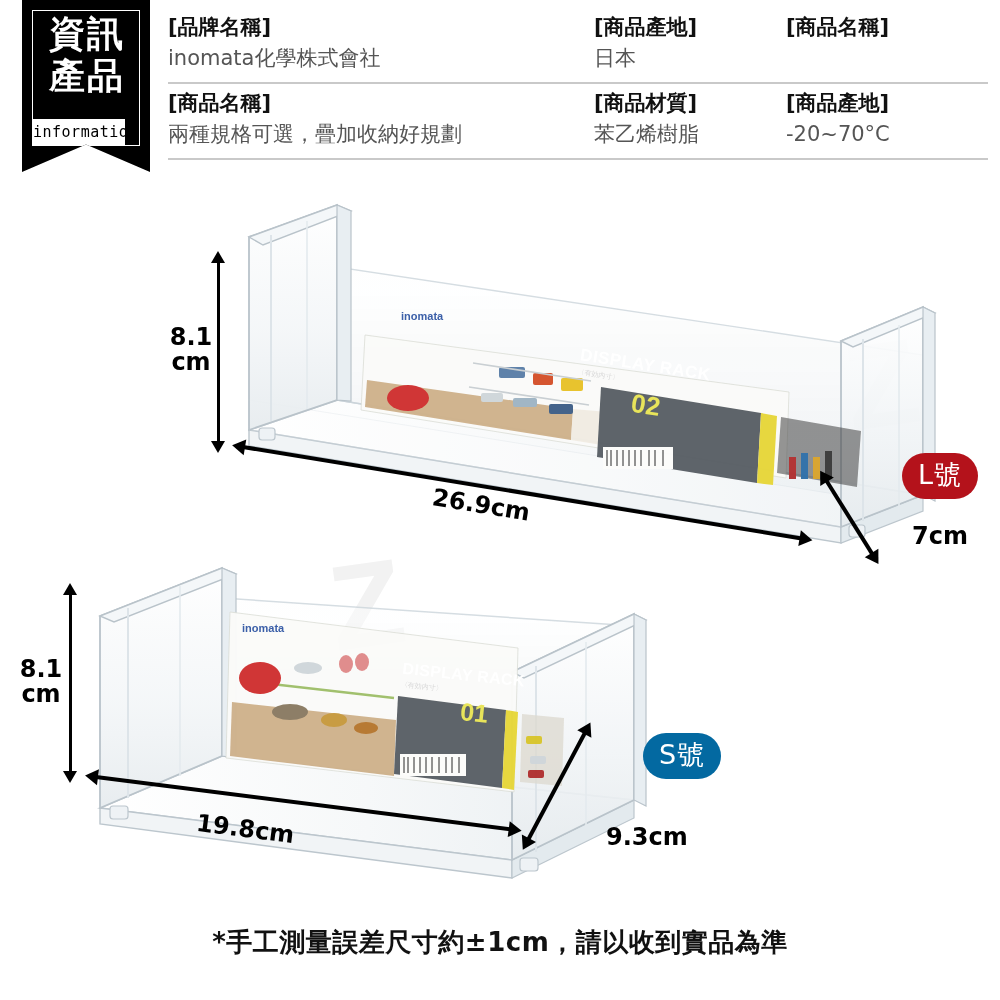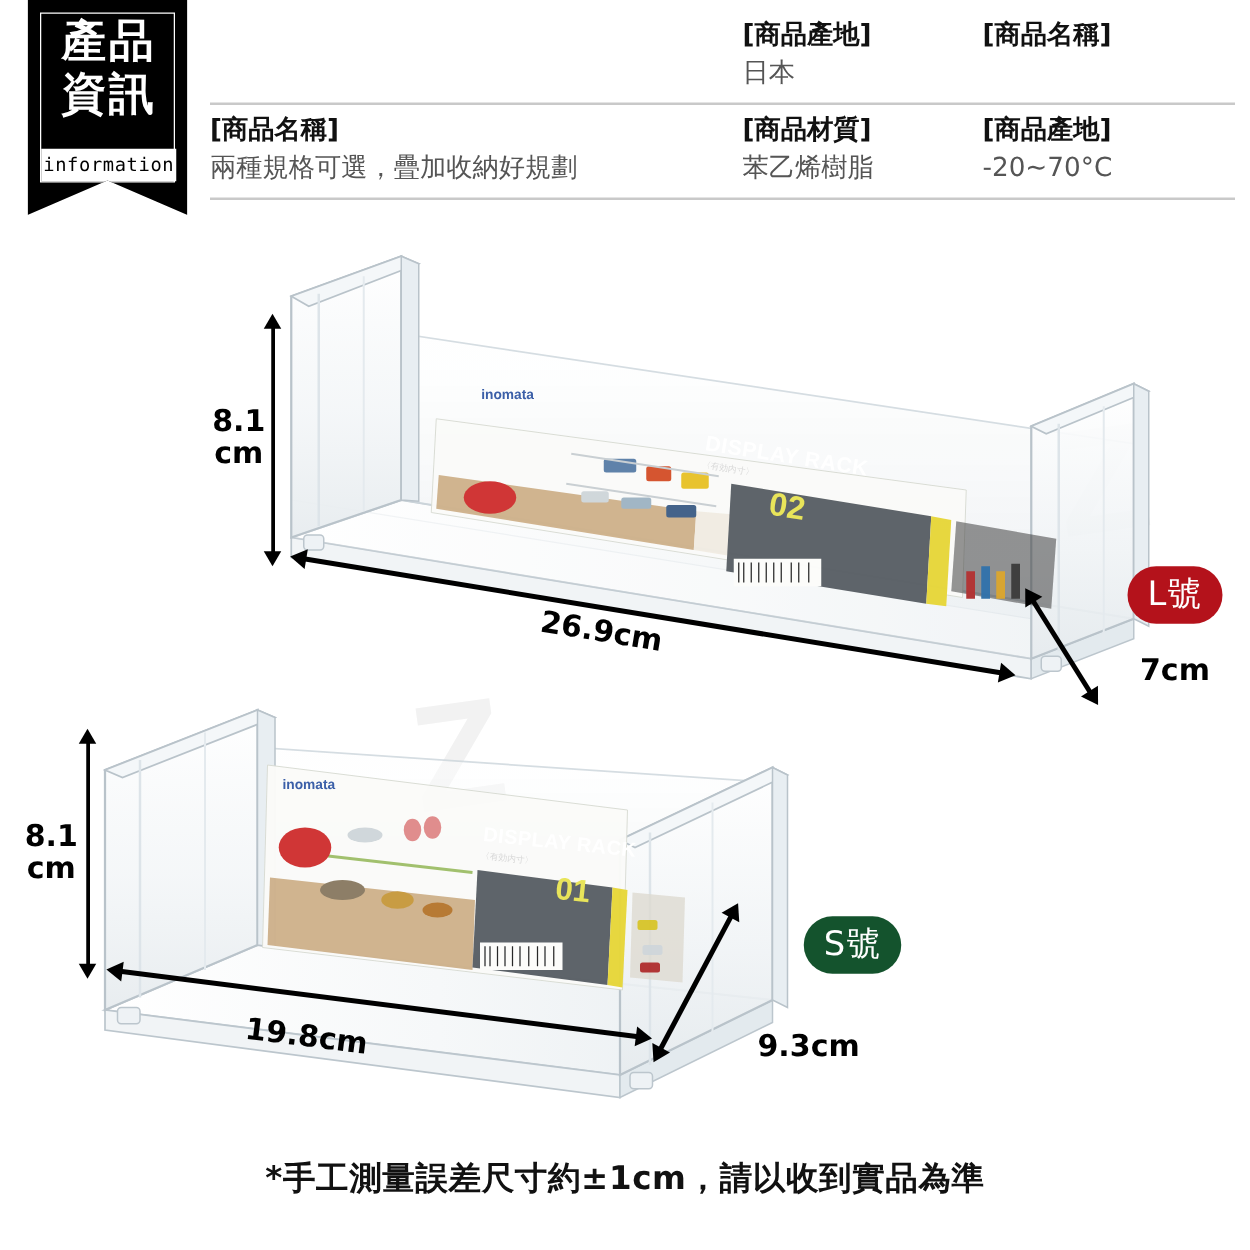--- a/index.html
+++ b/index.html
@@ -54,21 +54,21 @@
     font-size: 36px;
     font-weight: bold;
     line-height: 42px;
     letter-spacing: 2px;
     text-align: center;
     font-family: "DejaVu Sans", "Liberation Sans", sans-serif;
   }
   .ribbon-en {
     position: absolute;
     left: 0px; bottom: 0px;
-    width: 108px;
+    width: 92px;
     height: 26px;
     background: #ffffff;
     color: #000000;
     font-size: 15px;
     line-height: 26px;
     text-align: center;
     letter-spacing: 0.5px;
     font-family: "DejaVu Sans Mono", "Liberation Mono", monospace;
   }
 
@@ -123,21 +123,21 @@
     color: #f2f2f2;
     font-size: 120px;
     font-weight: bold;
     font-family: "Liberation Sans", sans-serif;
     user-select: none;
   }
   .wm-1 { left: 845px; top: 130px; transform: rotate(-8deg); }
   .wm-2 { left: 330px; top: 350px; transform: rotate(-8deg); }
 
   
-  .rack { position: absolute; }
+  .rack { position: absolute; margin-left: 16px; }
 
   .rack svg { display: block; overflow: visible; }
 
   
   .dim-v {
     position: absolute;
     width: 3px;
     background: #000000;
   }
   .dim-v::before, .dim-v::after {
@@ -237,30 +237,34 @@
 </head>
 <body>
 
 <div id="page">
 
   <div class="info-header">
 
     <div class="ribbon">
       <div class="ribbon-inner">
         <div class="ribbon-cjk">
+          <div>資訊</div>
           <div>產品</div>
-          <div>資訊</div>
         </div>
         <div class="ribbon-en">information</div>
       </div>
     </div>
 
     <div class="fields">
 
       <div class="field-row">
+        <div class="field-cell col-a">
+          <div class="field-label">[品牌名稱]</div>
+          <div class="field-value">inomata化學株式會社</div>
+        </div>
         <div class="field-cell col-b">
           <div class="field-label">[商品產地]</div>
           <div class="field-value">日本</div>
         </div>
         <div class="field-cell col-c">
           <div class="field-label">[商品名稱]</div>
         </div>
       </div>
 
       <div class="field-row">
@@ -487,19 +491,19 @@
       <div>8.1</div>
       <div>cm</div>
     </div>
 
     <div class="dim-line" style="left:96px; top:590px; width:418px; transform:rotate(7.2deg);"></div>
     <div class="dim-text" style="left:196px; top:630px; transform:rotate(7.2deg);">19.8cm</div>
 
     <div class="dim-line" style="left:528px; top:653px; width:122px; transform:rotate(-62deg);"></div>
     <div class="dim-text" style="left:606px; top:638px;">9.3cm</div>
 
-    <div class="size-badge" style="left:643px; top:548px; background:#14532d;">S號</div>
+    <div class="size-badge" style="left:643px; top:548px; background:#0369a1;">S號</div>
 
   </div>
 
   <div class="footnote">*手工測量誤差尺寸約±1cm，請以收到實品為準</div>
 
 </div>
 
 </body></html>

